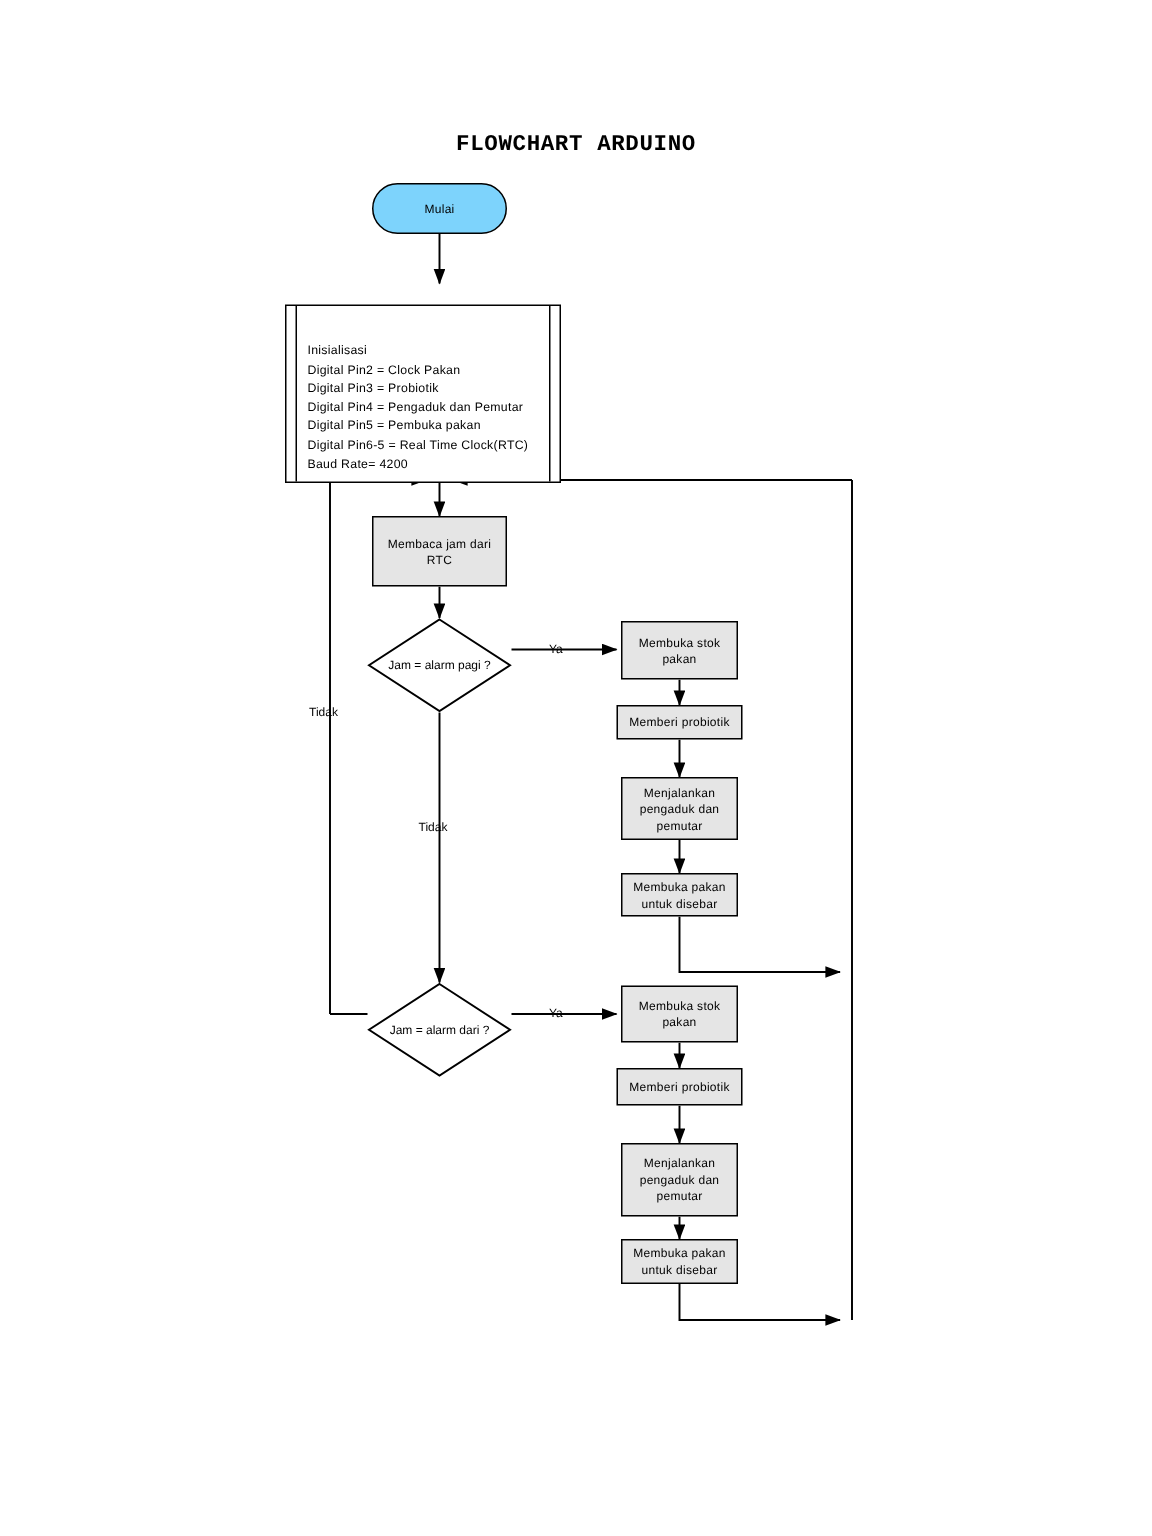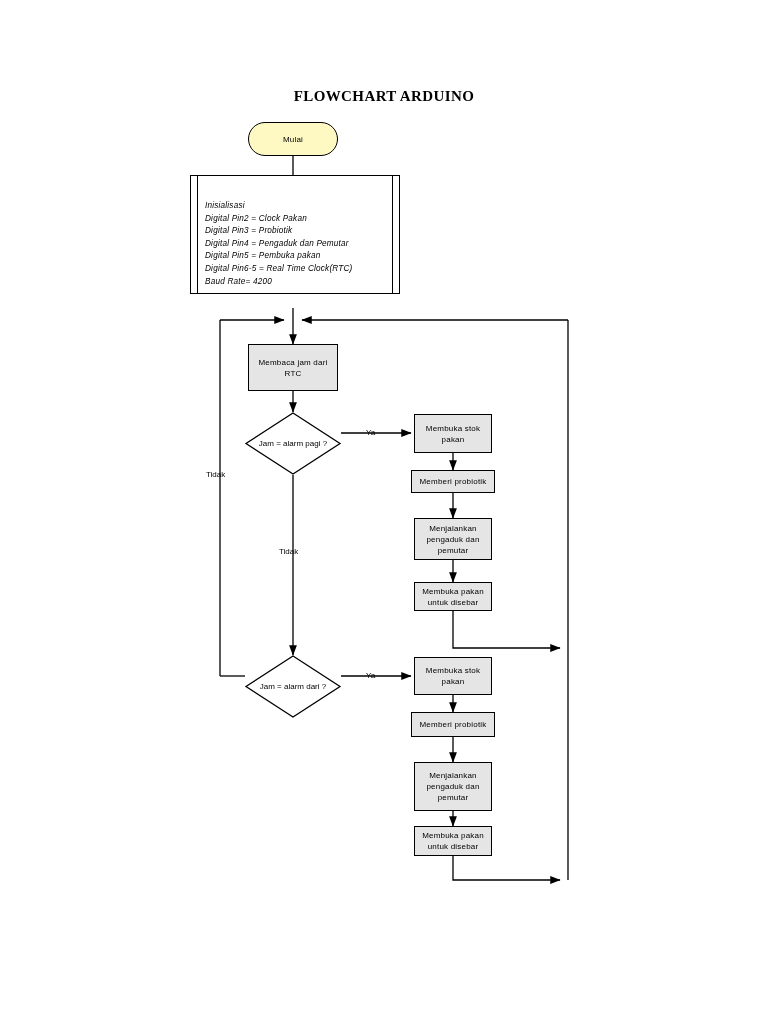--- a/index.html
+++ b/index.html
@@ -22,21 +22,21 @@
     top: 0;
     width: 768px;
     height: 1024px;
   }
   .title {
     position: absolute;
     left: 0;
     top: 88px;
     width: 768px;
     text-align: center;
-    font-family: Liberation Serif, serif;
+    font-family: Liberation Mono, monospace;
     font-weight: bold;
     font-size: 15px;
     letter-spacing: 0.4px;
     color: #000;
   }
   .node {
     position: absolute;
     box-sizing: border-box;
     display: flex;
     align-items: center;
@@ -44,21 +44,21 @@
     text-align: center;
     font-family: "Liberation Sans", sans-serif;
     font-size: 8px;
     line-height: 11px;
     color: #000;
     letter-spacing: 0.2px;
   }
   .terminator {
     border: 1.3px solid #000;
     border-radius: 22px;
-    background: #fef9c3;
+    background: #7dd3fc;
   }
   .process {
     border: 1.3px solid #000;
     background: #e5e5e5;
   }
   .initbox {
     border: 1.3px solid #000;
     background: #fff;
     display: block;
     padding: 0;
@@ -164,21 +164,21 @@
 
   </g>
 </svg>
 
 <div class="title">FLOWCHART ARDUINO</div>
 
 <div class="node terminator" style="left:248px; top:122px; width:90px; height:34px;">
   <span>Mulai</span>
 </div>
 
-<div class="node initbox" style="left:190px; top:175px; width:210px; height:119px;font-style:italic;">
+<div class="node initbox" style="left:190px; top:203px; width:184px; height:119px;">
   <span class="inner-left"></span>
   <span class="inner-right"></span>
   <div class="lines">
     <div>Inisialisasi</div>
     <div>Digital Pin2 = Clock Pakan</div>
     <div>Digital Pin3 = Probiotik</div>
     <div>Digital Pin4 = Pengaduk dan Pemutar</div>
     <div>Digital Pin5 = Pembuka pakan</div>
     <div>Digital Pin6-5 = Real Time Clock(RTC)</div>
     <div>Baud Rate= 4200</div>

